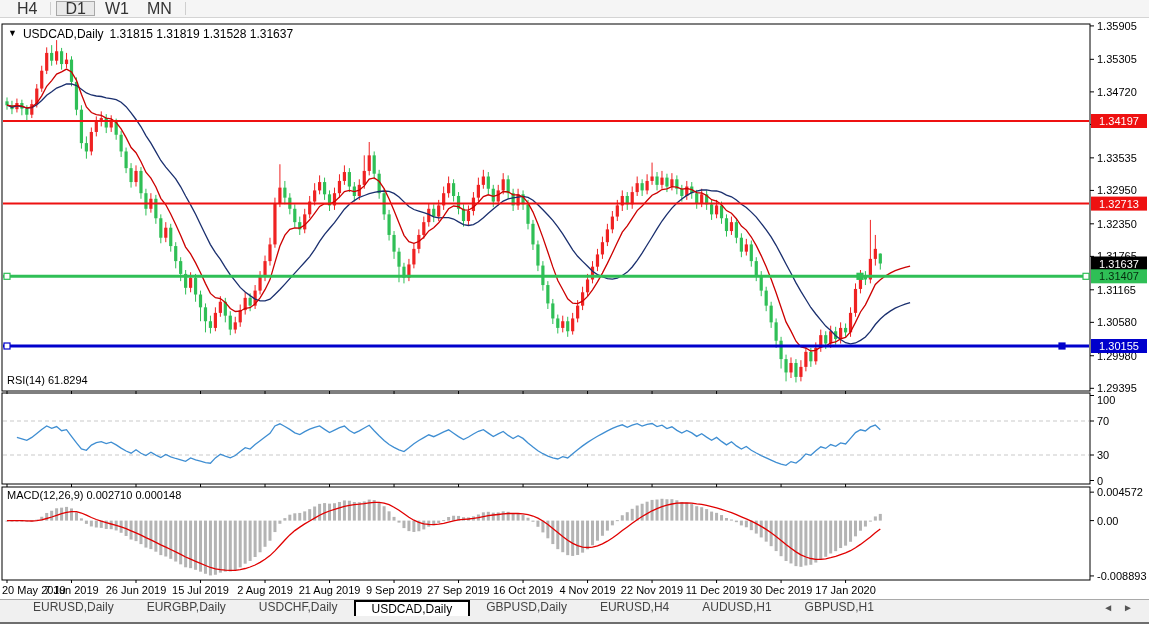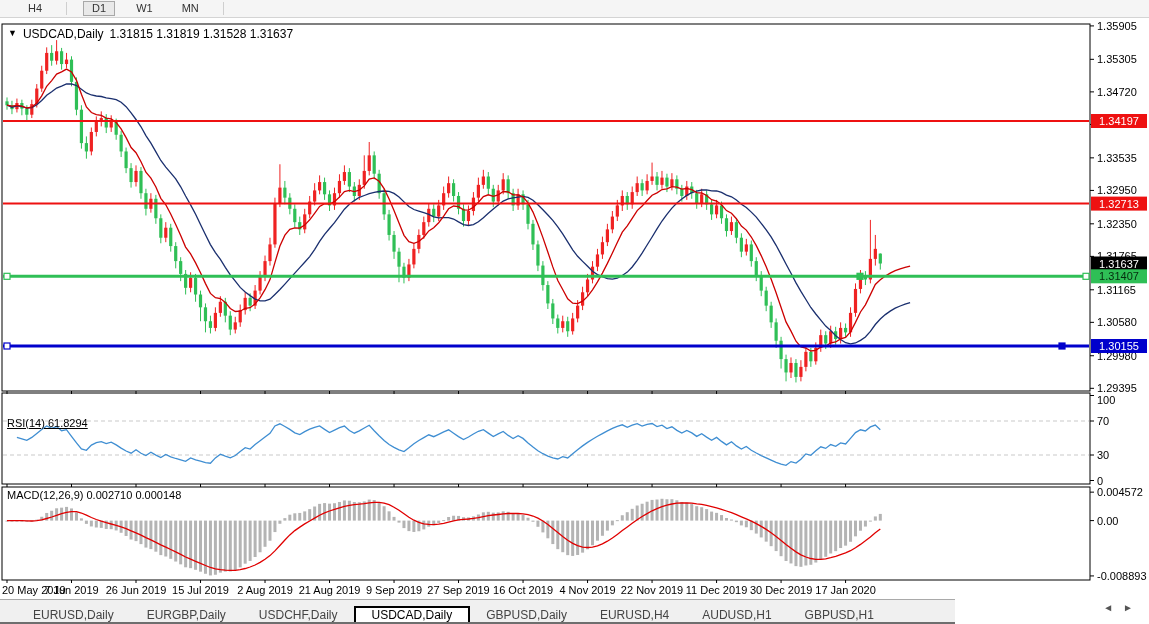--- a/index.html
+++ b/index.html
@@ -1,33 +1,33 @@
 <!DOCTYPE html>
 <html><head>
 <meta charset="utf-8">
 <style>
   html,body{margin:0;padding:0;width:1149px;height:624px;overflow:hidden;background:#fff;
     font-family:"Liberation Sans",sans-serif;-webkit-font-smoothing:none;}
   #stage{position:relative;width:1149px;height:624px;background:#fff;}
   
   #tf-bar{position:absolute;left:0;top:0;width:1149px;height:17px;background:#f5f5f5;
-    border-bottom:1px solid #d4d4d4;display:flex;align-items:center;font-size:11px;color:#333;gap:11px;}
+    border-bottom:1px solid #d4d4d4;display:flex;align-items:center;font-size:16px;color:#333;}
   .tf-btn{height:15px;line-height:15px;padding:0 8px;margin:0 1px;cursor:default;}
   .tf-btn.active{background:#e9e9e9;border:1px solid #a8a8a8;height:13px;line-height:13px;text-align:right;}
   .tf-sep{width:1px;height:13px;background:#cfcfcf;margin:0 4px;}
   #tf-lead{width:8px;}
   
   svg{position:absolute;left:0;top:0;}
   
   .pane-label{position:absolute;font-size:11px;color:#000;white-space:pre;}
   #chart-header{position:absolute;left:8px;top:27px;font-size:12px;color:#000;display:flex;align-items:center;gap:6px;}
   #chart-header .tri{font-size:9px;position:relative;top:-1px;}
   
-  #tab-bar{position:absolute;left:0;top:599px;width:955px;height:25px;background:#f0f0f0;
-    border-top:1px solid #a9a9a9;border-bottom:2px solid #6e6e6e;display:flex;align-items:flex-end;
+  #tab-bar{position:absolute;left:0;top:599px;width:1149px;height:25px;background:#f0f0f0;
+    border-top:1px solid #a9a9a9;border-bottom:2px solid #6e6e6e;display:flex;align-items:flex-start;
     font-size:12px;color:#444;box-sizing:border-box;}
   #tab-lead{width:16px;border-right:1px solid #c9c9c9;}
   .tab{display:flex;align-items:center;padding:0 16px;cursor:default;white-space:nowrap;}
   .tab.active{background:#fff;border:2px solid #000;border-bottom:none;color:#000;}
   .tab-sep{width:1px;background:#bdbdbd;margin:4px 0;}
   #tab-arrows{position:absolute;right:6px;top:602px;font-size:10px;color:#555;letter-spacing:10px;}
 </style>
 </head>
 <body>
 
@@ -739,21 +739,21 @@
         </g>
       </g>
     </svg>
 
   <div id="chart-header">
     <span class="tri">▼</span>
     <span>USDCAD,Daily</span>
     <span>1.31815 1.31819 1.31528 1.31637</span>
   </div>
 
-  <div class="pane-label" style="left:7px;top:417px;text-decoration:underline;">RSI(14) 61.8294</div>
+  <div class="pane-label" style="left:7px;top:374px;">RSI(14) 61.8294</div>
   <div class="pane-label" style="left:7px;top:489px;">MACD(12,26,9) 0.002710 0.000148</div>
 
   <div id="tab-bar">
     <div id="tab-lead"></div>
 
   <div class="tab">EURUSD,Daily</div>
       <div class="tab-sep"></div>
       <div class="tab">EURGBP,Daily</div>
       <div class="tab-sep"></div>
       <div class="tab">USDCHF,Daily</div>

